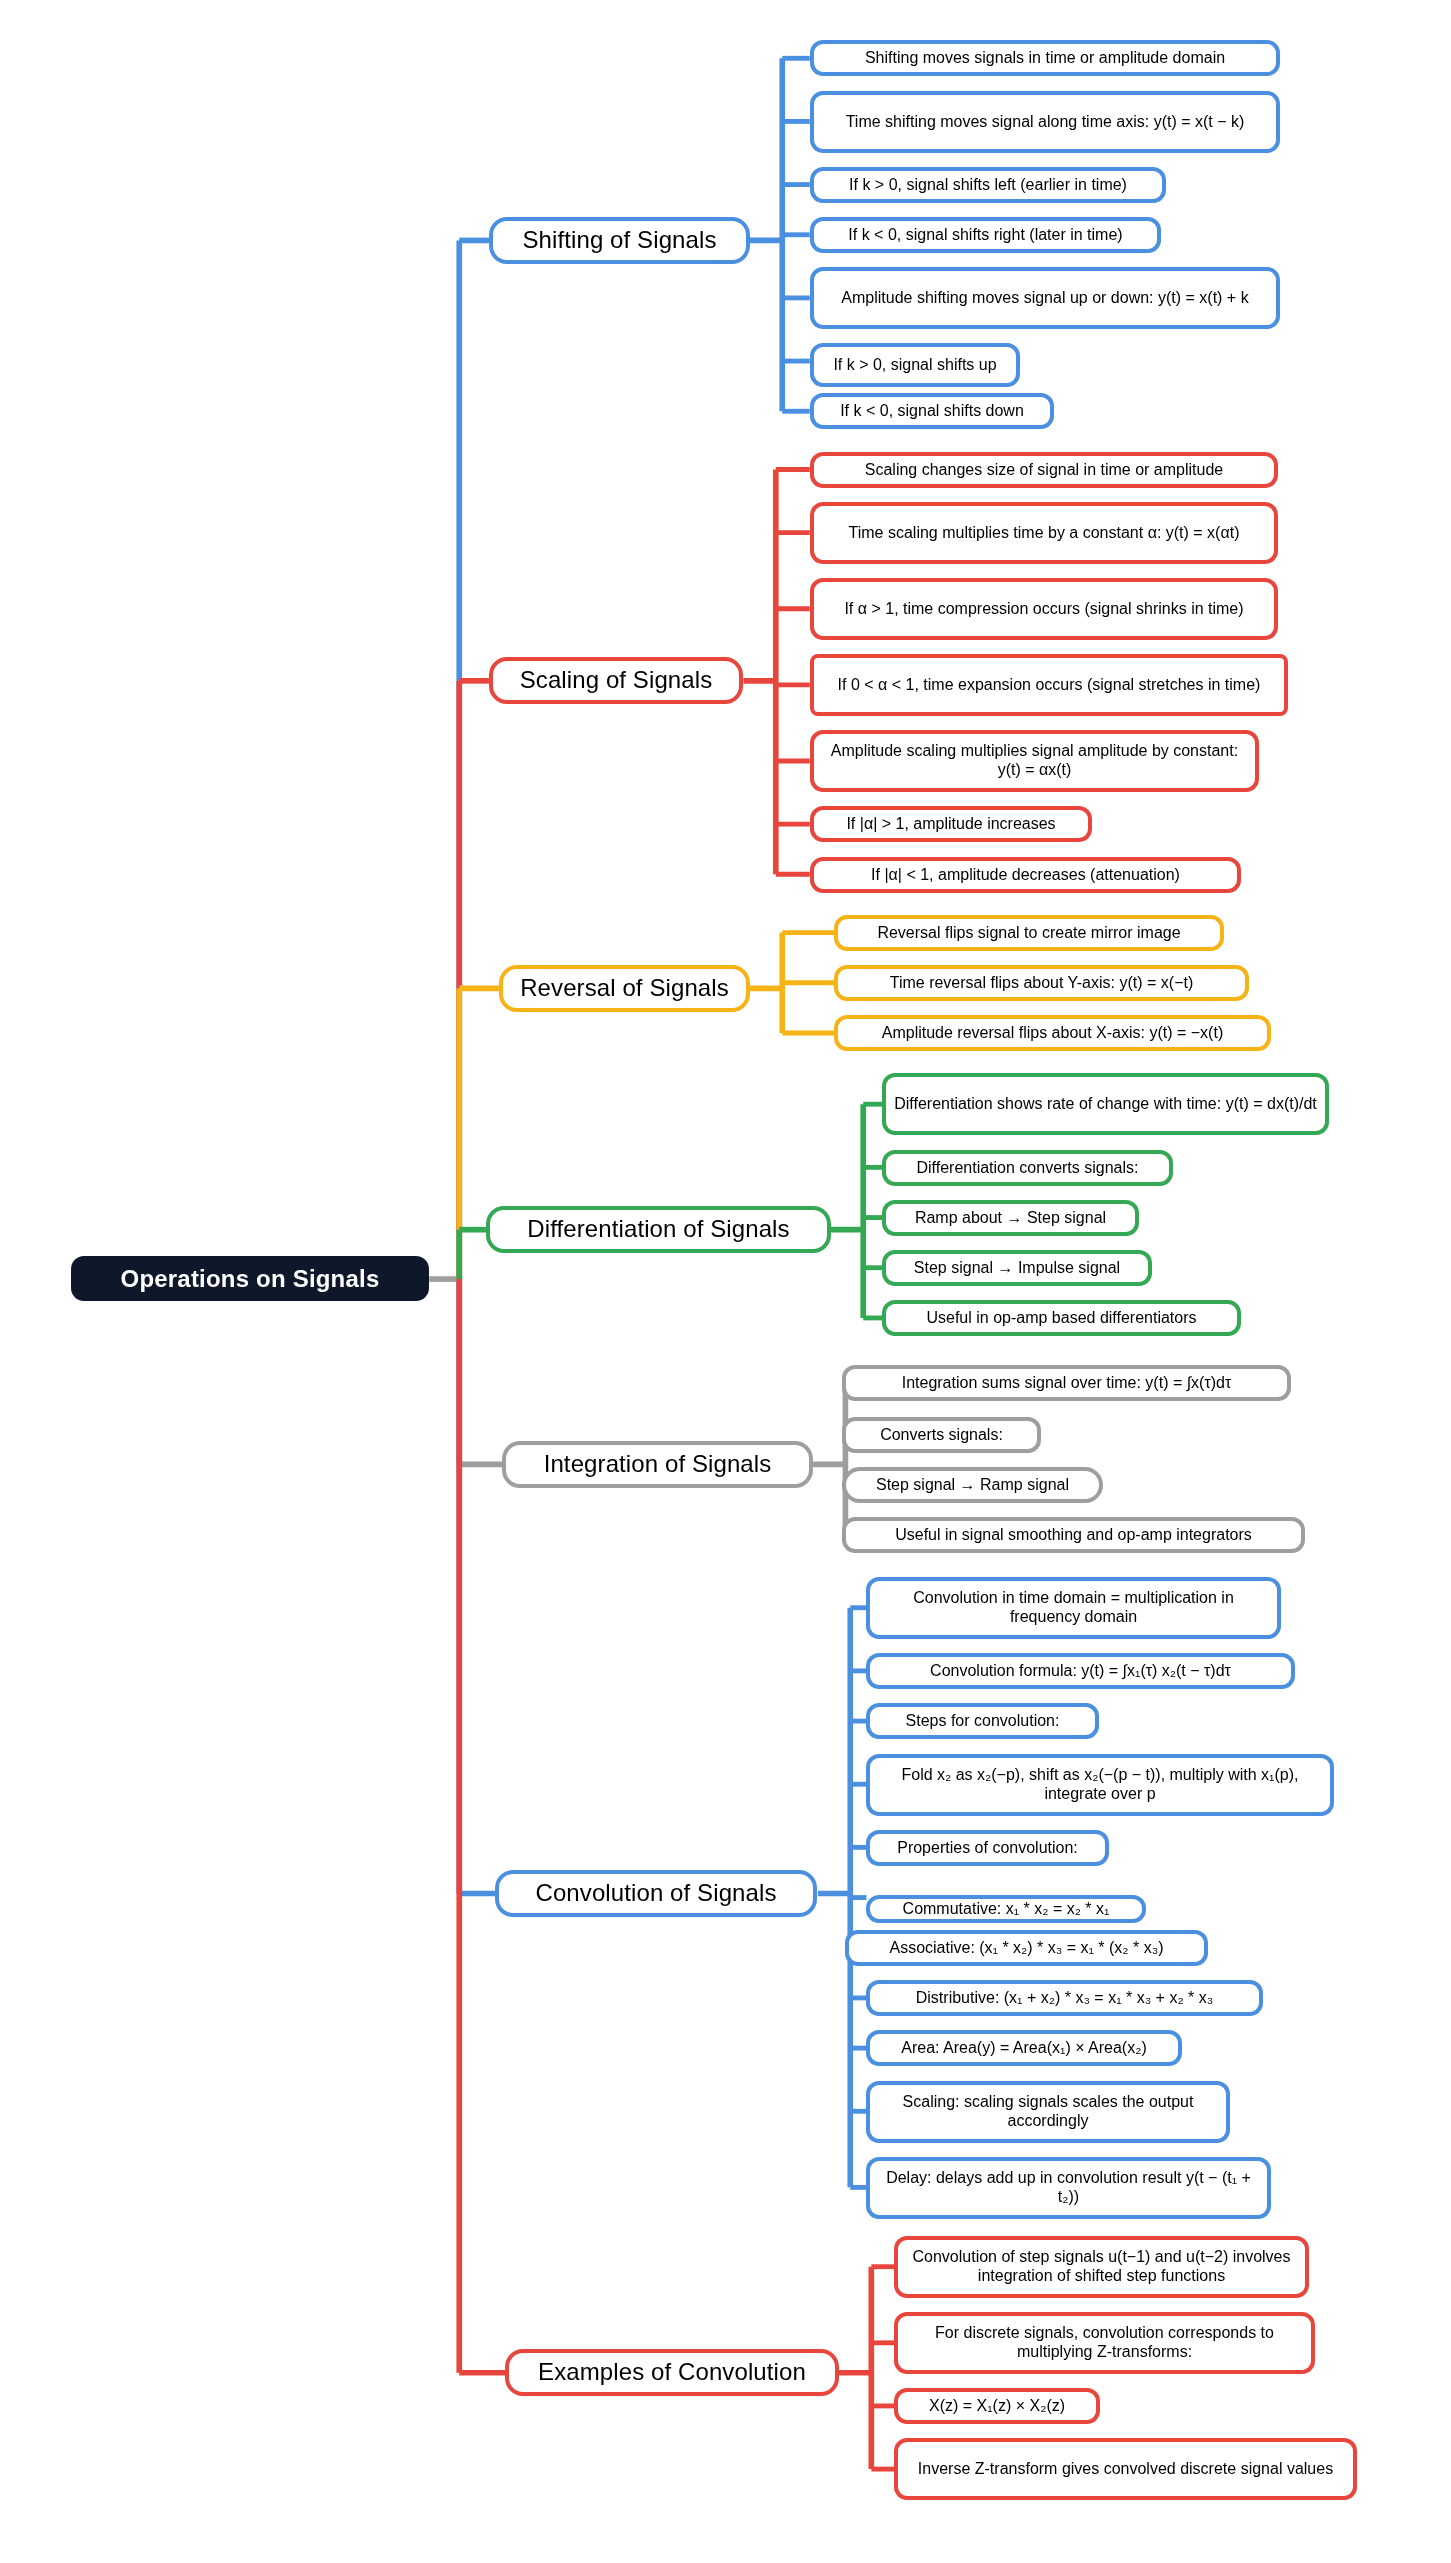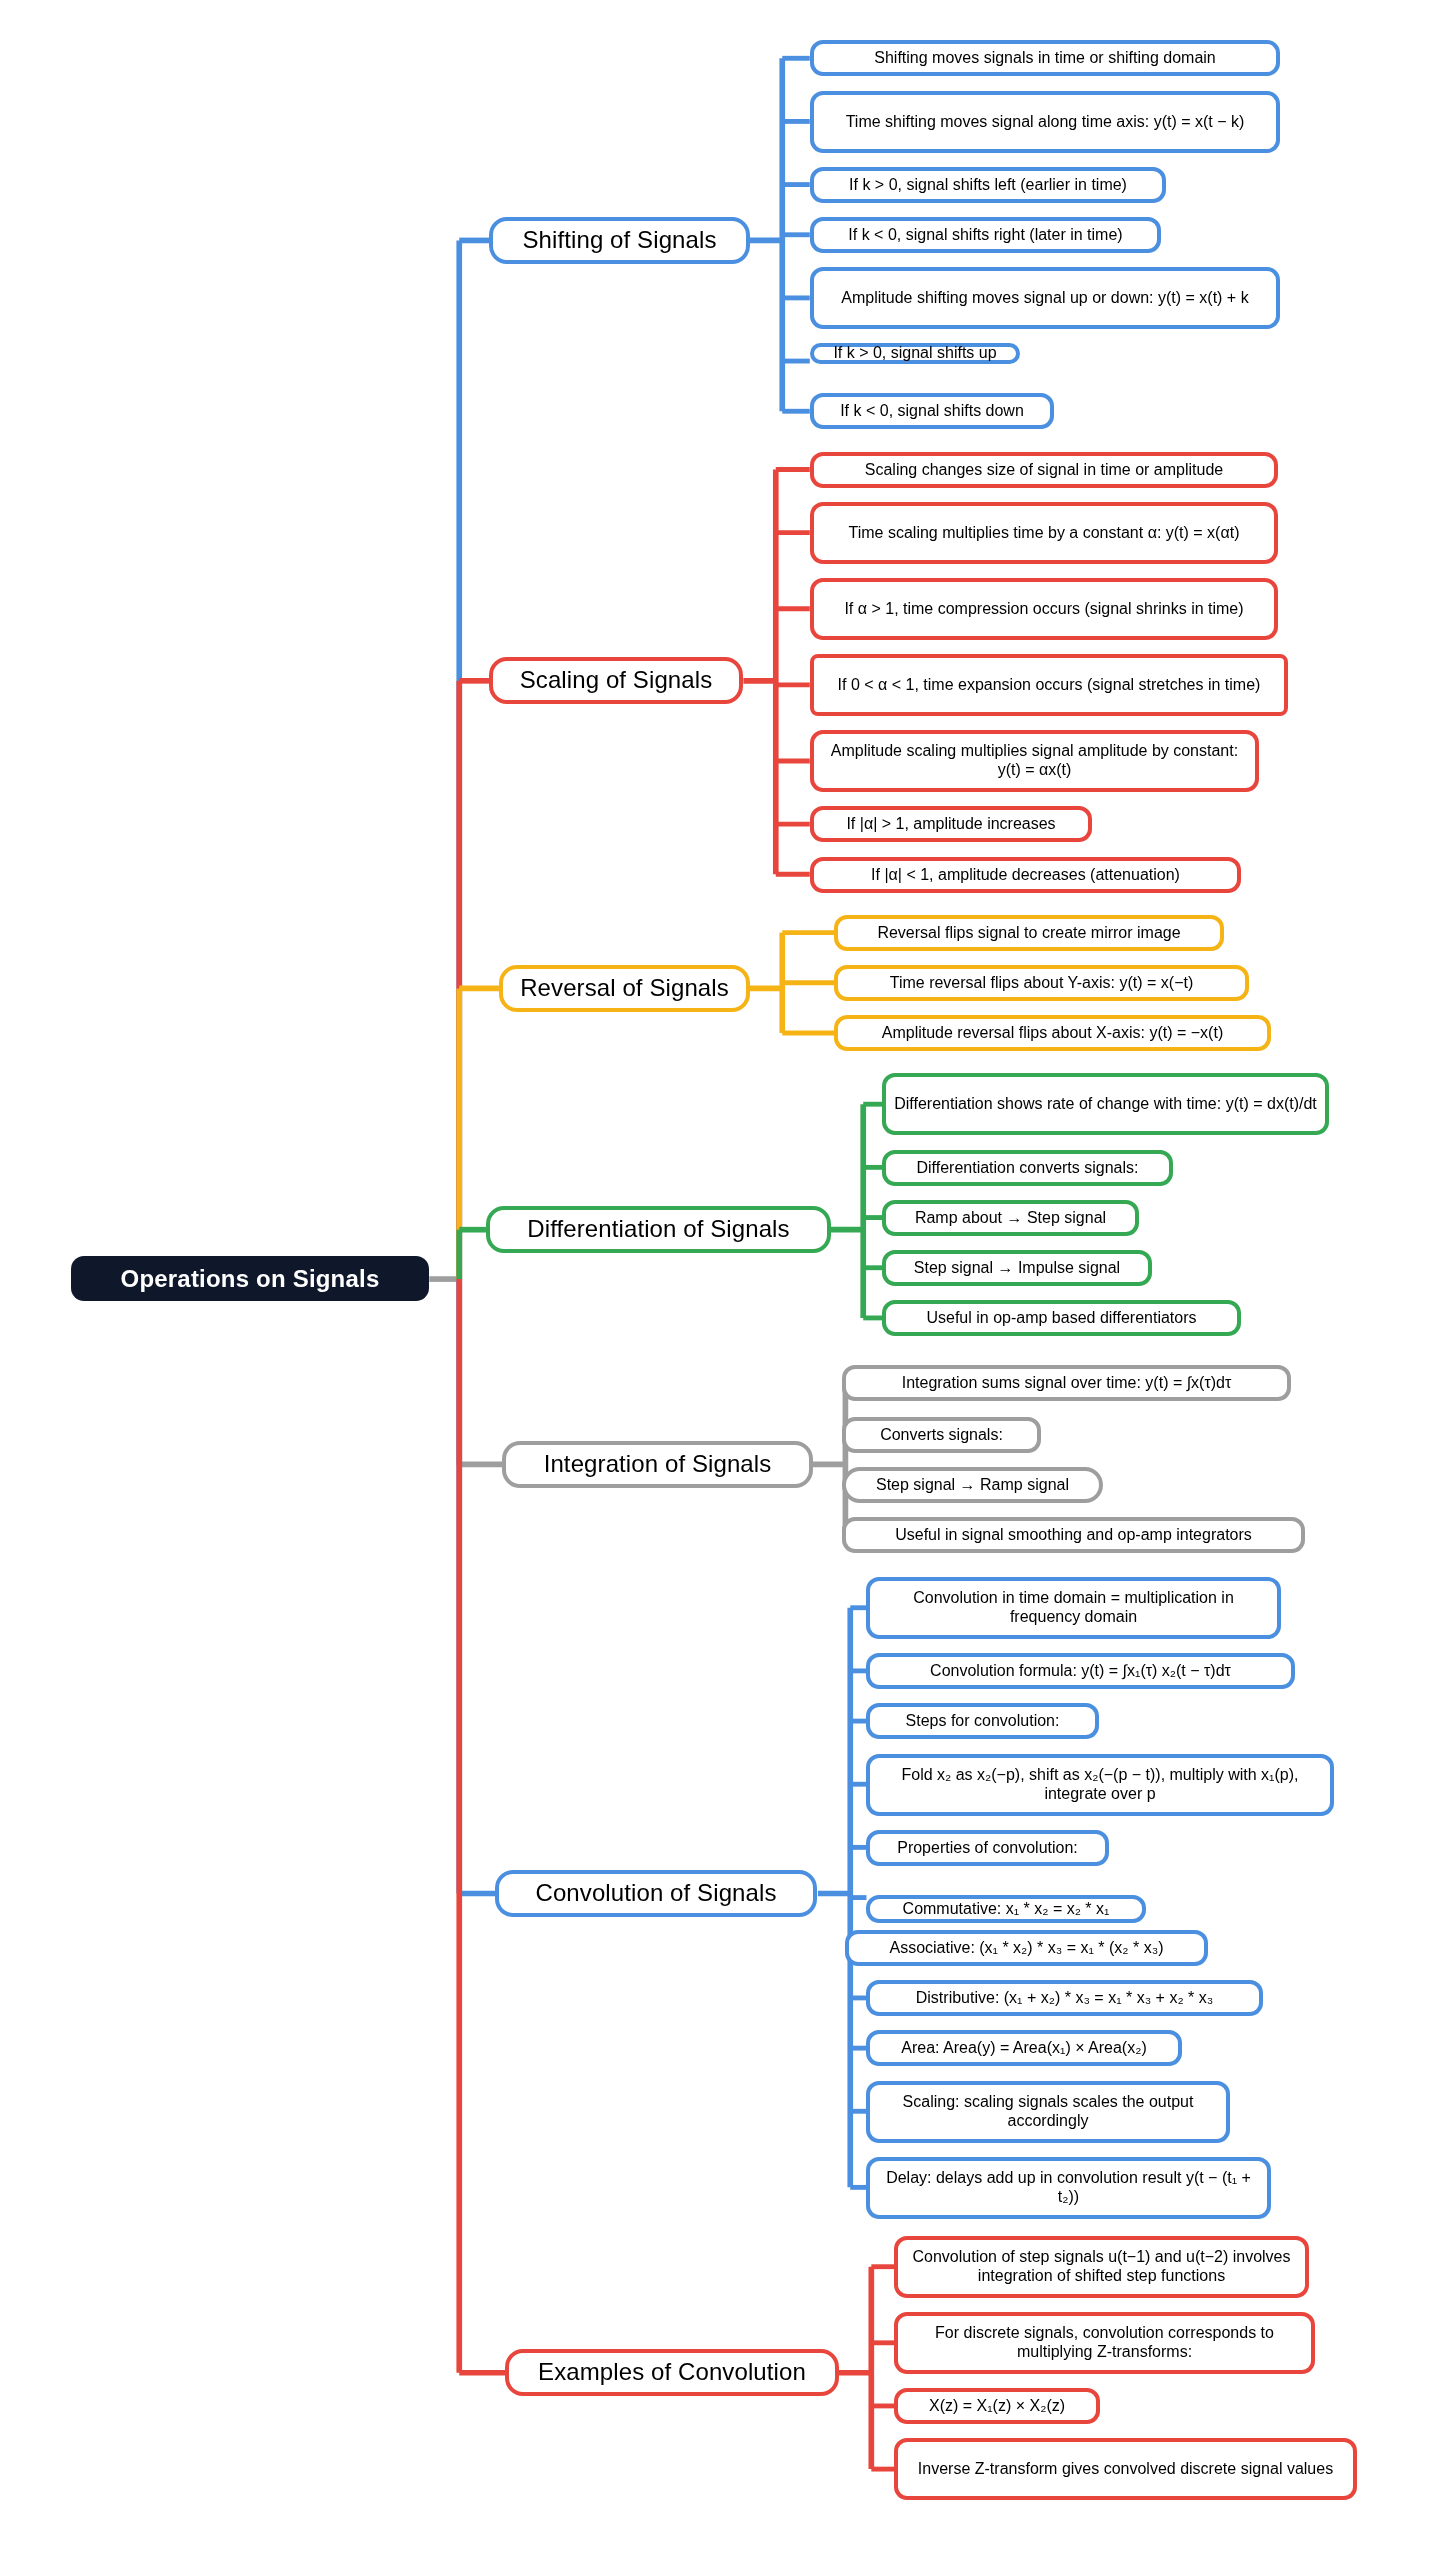--- a/index.html
+++ b/index.html
@@ -134,26 +134,26 @@
   <div class="root" id="root-node" style="left: 71px; top: 1256px; width: 358px; height: 45px; z-index: 3;">Operations on Signals</div>
 
   <div id="nodes" style="position: relative; z-index: 2;">
       <div class="node branch c-blue" style="left: 489px; top: 217px; width: 261px; height: 47px;">Shifting of Signals</div>
       <div class="node branch c-red" style="left: 489px; top: 657px; width: 254px; height: 47px;">Scaling of Signals</div>
       <div class="node branch c-amber" style="left: 499px; top: 965px; width: 251px; height: 47px;">Reversal of Signals</div>
       <div class="node branch c-green" style="left: 486px; top: 1206px; width: 345px; height: 47px;">Differentiation of Signals</div>
       <div class="node branch c-gray" style="left: 502px; top: 1441px; width: 311px; height: 47px;">Integration of Signals</div>
       <div class="node branch c-blue" style="left: 495px; top: 1870px; width: 322px; height: 47px;">Convolution of Signals</div>
       <div class="node branch c-red" style="left: 505px; top: 2349px; width: 334px; height: 47px;">Examples of Convolution</div>
-      <div class="node leaf c-blue" style="left: 810px; top: 40px; width: 470px; height: 36px;">Shifting moves signals in time or shifting domain</div>
+      <div class="node leaf c-blue" style="left: 810px; top: 40px; width: 470px; height: 36px;">Shifting moves signals in time or amplitude domain</div>
       <div class="node leaf c-blue" style="left: 810px; top: 91px; width: 470px; height: 62px;">Time shifting moves signal along time axis: y(t) = x(t − k)</div>
       <div class="node leaf c-blue" style="left: 810px; top: 167px; width: 356px; height: 36px;">If k &gt; 0, signal shifts left (earlier in time)</div>
       <div class="node leaf c-blue" style="left: 810px; top: 217px; width: 351px; height: 36px;">If k &lt; 0, signal shifts right (later in time)</div>
       <div class="node leaf c-blue" style="left: 810px; top: 267px; width: 470px; height: 62px;">Amplitude shifting moves signal up or down: y(t) = x(t) + k</div>
-      <div class="node leaf c-blue" style="left: 810px; top: 343px; width: 210px; height: 21px;">If k &gt; 0, signal shifts up</div>
+      <div class="node leaf c-blue" style="left: 810px; top: 343px; width: 210px; height: 44px;">If k &gt; 0, signal shifts up</div>
       <div class="node leaf c-blue" style="left: 810px; top: 393px; width: 244px; height: 36px;">If k &lt; 0, signal shifts down</div>
       <div class="node leaf c-red" style="left: 810px; top: 452px; width: 468px; height: 36px;">Scaling changes size of signal in time or amplitude</div>
       <div class="node leaf c-red" style="left: 810px; top: 502px; width: 468px; height: 62px;">Time scaling multiplies time by a constant α: y(t) = x(αt)</div>
       <div class="node leaf c-red" style="left: 810px; top: 578px; width: 468px; height: 62px;">If α &gt; 1, time compression occurs (signal shrinks in time)</div>
       <div class="node leaf c-red" style="left: 810px; top: 654px; width: 478px; height: 62px; border-radius: 8px;">If 0 &lt; α &lt; 1, time expansion occurs (signal stretches in time)</div>
       <div class="node leaf c-red" style="left: 810px; top: 730px; width: 449px; height: 62px;">Amplitude scaling multiplies signal amplitude by constant: y(t) = αx(t)</div>
       <div class="node leaf c-red" style="left: 810px; top: 806px; width: 282px; height: 36px;">If |α| &gt; 1, amplitude increases</div>
       <div class="node leaf c-red" style="left: 810px; top: 857px; width: 431px; height: 36px;">If |α| &lt; 1, amplitude decreases (attenuation)</div>
       <div class="node leaf c-amber" style="left: 834px; top: 915px; width: 390px; height: 36px;">Reversal flips signal to create mirror image</div>
       <div class="node leaf c-amber" style="left: 834px; top: 965px; width: 415px; height: 36px;">Time reversal flips about Y-axis: y(t) = x(−t)</div>

